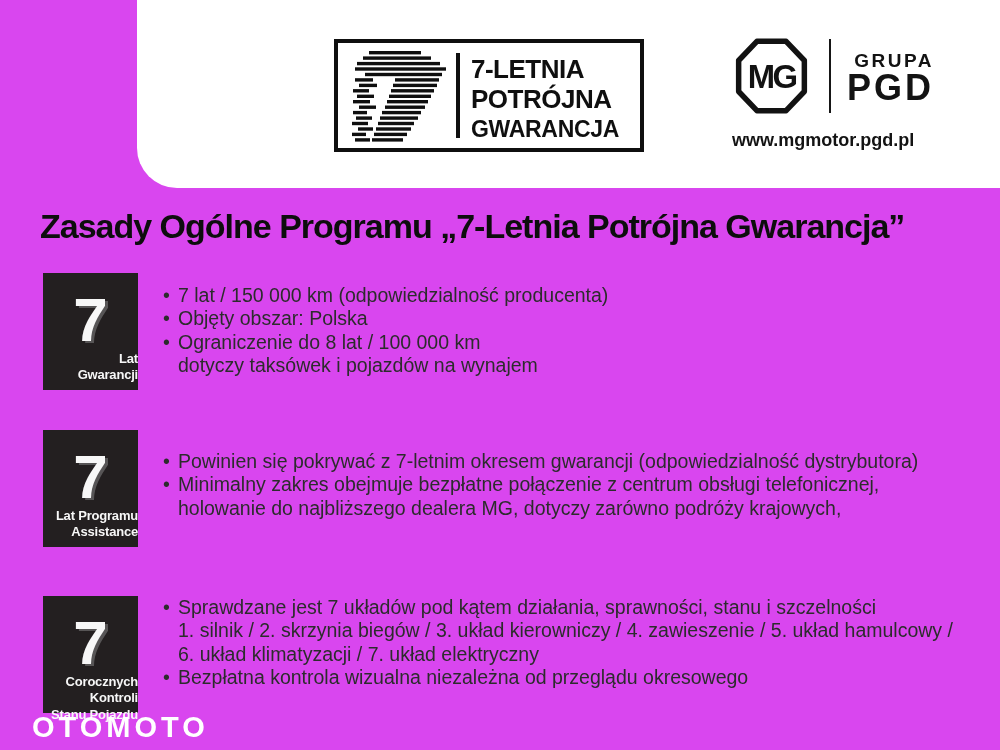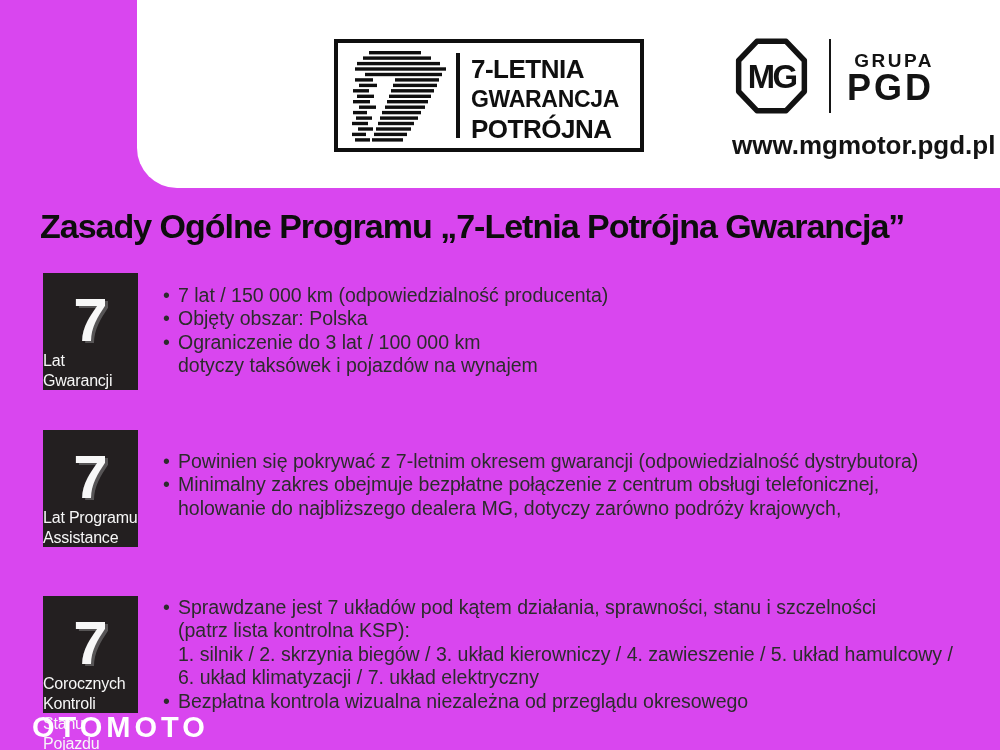--- a/index.html
+++ b/index.html
@@ -22,36 +22,36 @@
   .box-divider{position:absolute;left:118px;top:10px;bottom:10px;width:4px;background:#0f0f0f;}
   .box-lines{position:absolute;left:133px;top:11px;}
   .box-line{font-weight:bold;font-size:26px;line-height:30px;color:#0f0f0f;letter-spacing:-0.5px;white-space:nowrap;}
   .box-line.small{font-size:23px;letter-spacing:-0.3px;}
   
   .mg-badge{position:absolute;left:598px;top:37px;}
   .logo-divider{position:absolute;left:692px;top:39px;width:2px;height:74px;background:#161616;}
   .grupa{position:absolute;left:710px;top:51px;color:#131313;}
   .grupa-top{font-size:19px;font-weight:bold;letter-spacing:2.5px;line-height:20px;text-align:right;}
   .grupa-bottom{font-size:36px;font-weight:bold;letter-spacing:3px;line-height:34px;}
-  .url{position:absolute;left:595px;top:130px;font-size:26px;font-weight:bold;color:#131313;}
+  .url{position:absolute;left:595px;top:130px;font-size:18px;font-weight:bold;color:#131313;}
   
   .title{
     position:absolute;left:40px;top:207px;
     font-size:34px;font-weight:bold;letter-spacing:-1px;color:#0d0d0d;white-space:nowrap;
   }
   .badge{
     position:absolute;left:43px;width:95px;height:117px;background:#231f20;
     color:#f7f7f7;display:flex;flex-direction:column;align-items:center;justify-content:space-between;
   }
   .badge .num{
     font-size:62px;font-weight:bold;line-height:1;margin-top:16px;
     text-shadow:3px 2px 0 rgba(140,140,140,0.5);
   }
   .badge .lbl{
-    font-size:16px;font-weight:normal;text-align:left;line-height:1.25;
+    font-size:13px;font-weight:bold;text-align:right;line-height:1.25;
     margin-bottom:8px;letter-spacing:-0.2px;width:100%;
   }
   .badge-1{top:273px;} .badge-2{top:430px;} .badge-3{top:596px;}
   .tblock{
     position:absolute;left:163px;
     font-size:19.5px;line-height:23.4px;color:#2c2c2c;
   }
   .tblock-1{top:284px;} .tblock-2{top:430px;margin-top:20px;} .tblock-3{top:596px;}
   .tline{position:relative;padding-left:15px;white-space:nowrap;}
   .tline.b::before{content:"\2022";position:absolute;left:0;top:0;}
@@ -98,22 +98,22 @@
             <rect x="27" y="76.3" width="35" height="3.4"></rect>
           <rect x="3" y="81.7" width="14" height="3.4"></rect>
             <rect x="25" y="81.7" width="33" height="3.4"></rect>
           <rect x="6" y="87.2" width="15" height="3.4"></rect>
             <rect x="23" y="87.2" width="31" height="3.4"></rect>
         </g>
       </svg>
       <div class="box-divider"></div>
       <div class="box-lines">
         <div class="box-line">7-LETNIA</div>
+        <div class="box-line">POTRÓJNA</div>
         <div class="box-line small">GWARANCJA</div>
-        <div class="box-line">POTRÓJNA</div>
       </div>
     </div>
 
     <svg class="mg-badge" width="73" height="78" viewBox="0 0 80 84" aria-hidden="true">
       <polygon points="24,4 56,4 76,25 76,59 56,80 24,80 4,59 4,25" fill="none" stroke="#121212" stroke-width="6" stroke-linejoin="round"></polygon>
       <text x="40" y="55" text-anchor="middle" font-family="Liberation Sans, sans-serif" font-size="36" font-weight="bold" letter-spacing="-3" fill="#121212">MG</text>
     </svg>
 
     <div class="logo-divider"></div>
 
@@ -130,21 +130,21 @@
   <div class="badge badge-1">
     <div class="num">7</div>
     <div class="lbl">
       <div>Lat</div>
       <div>Gwarancji</div>
     </div>
   </div>
   <div class="tblock tblock-1">
     <div class="tline b">7 lat / 150 000 km (odpowiedzialność producenta)</div>
     <div class="tline b">Objęty obszar: Polska</div>
-    <div class="tline b">Ograniczenie do 3 lat / 100 000 km</div>
+    <div class="tline b">Ograniczenie do 8 lat / 100 000 km</div>
     <div class="tline">dotyczy taksówek i pojazdów na wynajem</div>
   </div>
 
   <div class="badge badge-2">
     <div class="num">7</div>
     <div class="lbl">
       <div>Lat Programu</div>
       <div>Assistance</div>
     </div>
   </div>
@@ -156,21 +156,20 @@
 
   <div class="badge badge-3">
     <div class="num">7</div>
     <div class="lbl">
       <div>Corocznych Kontroli</div>
       <div>Stanu Pojazdu</div>
     </div>
   </div>
   <div class="tblock tblock-3">
     <div class="tline b">Sprawdzane jest 7 układów pod kątem działania, sprawności, stanu i szczelności</div>
-    <div class="tline">(patrz lista kontrolna KSP):</div>
     <div class="tline">1. silnik / 2. skrzynia biegów / 3. układ kierowniczy / 4. zawieszenie / 5. układ hamulcowy /</div>
     <div class="tline">6. układ klimatyzacji / 7. układ elektryczny</div>
     <div class="tline b">Bezpłatna kontrola wizualna niezależna od przeglądu okresowego</div>
   </div>
 
   <div class="watermark">OTOMOTO</div>
 
 </div>
 
 </body></html>

